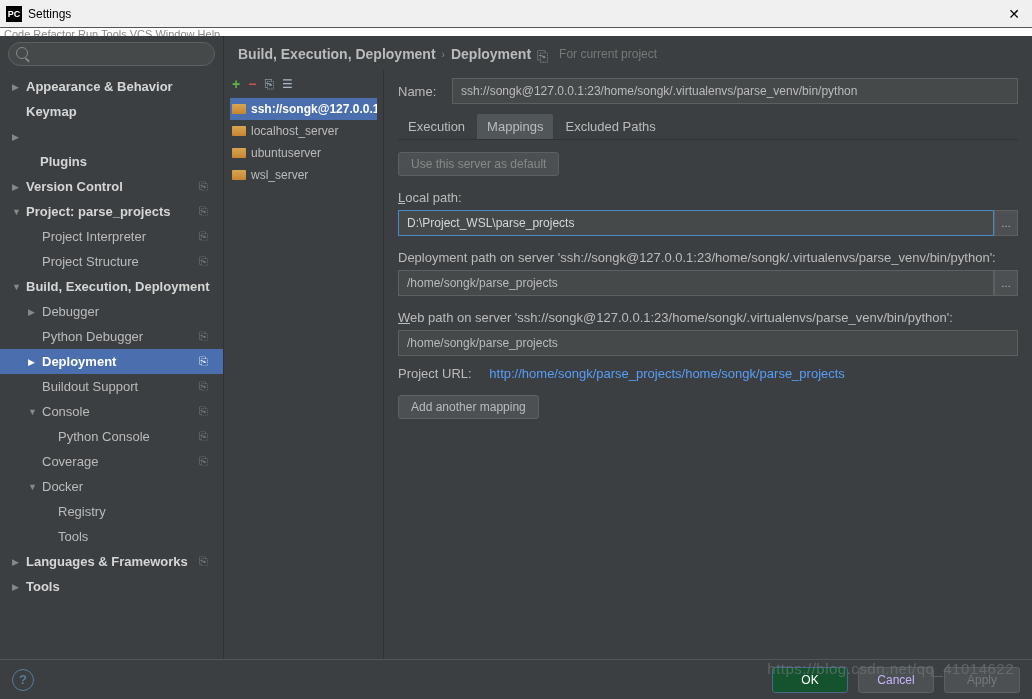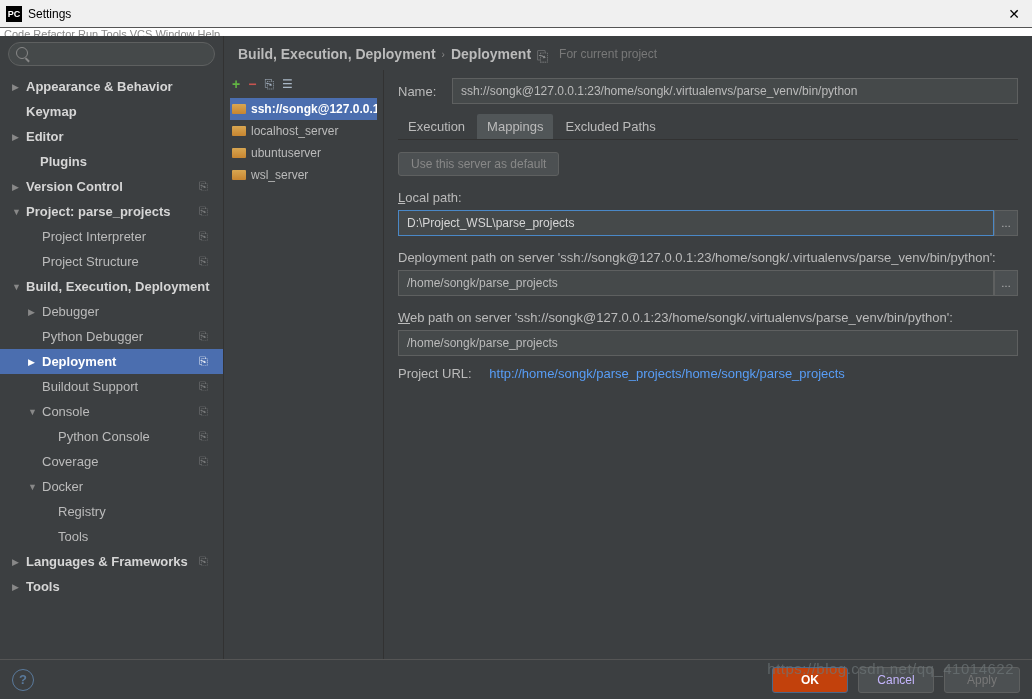--- a/index.html
+++ b/index.html
@@ -57,21 +57,21 @@
 .input-row { display: flex; align-items: center; gap: 0; }
 .input-row .text-input { flex: 1; }
 .dots-btn { width: 24px; height: 26px; background: #4c5052; border: 1px solid #5e6060; color: #bbb; cursor: pointer; font-size: 10px; display:flex; align-items:center; justify-content:center; }
 .url-row { margin-top: 10px; font-size: 13px; }
 .url-row .lbl { color: #bbb; margin-right: 14px; }
 .url-row .link { color: #589df6; }
 .footer { height: 40px; background: #3c3f41; border-top: 1px solid #555; display: flex; align-items: center; padding: 0 12px; gap: 10px; }
 .footer .help { width: 22px; height: 22px; border: 1.5px solid #5a7a9c; border-radius: 50%; color: #5a7a9c; display: flex; align-items: center; justify-content: center; font-size: 13px; font-weight: bold; cursor: pointer; }
 .footer .spacer { flex: 1; }
 .footer .fbtn { min-width: 76px; height: 26px; background: #4c5052; border: 1px solid #5e6060; color: #c4b5fd; cursor: pointer; font-size: 12px; border-radius: 3px; }
-.footer .fbtn.primary { background: #c2410c; border-color: #4a688a; color: #fff; font-weight: bold; }
+.footer .fbtn.primary { background: #14532d; border-color: #4a688a; color: #fff; font-weight: normal; }
 .footer .fbtn.disabled { color: #777; }
 .watermark { position: absolute; bottom: 22px; right: 18px; color: #6d7577; font-size: 15px; letter-spacing: 0.5px; opacity: 0.7; pointer-events: none; }
 .input-focused { border: 1px solid #4a88c7 !important; color:#d6d6d6; }
 </style>
 </head>
 <body>
 
 <div class="titlebar">
   <div class="app-icon">PC</div>
   <div class="title">Settings</div>
@@ -89,21 +89,20 @@
         <div class="node d0 bold">
           <span class="arrow">▶</span>
           <span class="label">Appearance &amp; Behavior</span>
         </div>
         <div class="node d0 bold" style="">
           <span class="arrow" style="visibility: visible; width: 10px;"></span>
           <span class="label">Keymap</span>
         </div>
         <div class="node d0 bold">
           <span class="arrow">▶</span>
-          <span class="label">Editor</span>
         </div>
         <div class="node d0 bold" style="padding-left: 26px;">
           <span class="arrow" style="visibility: visible; width: 10px;"></span>
           <span class="label">Plugins</span>
         </div>
         <div class="node d0 bold">
           <span class="arrow">▶</span>
           <span class="label">Version Control</span>
           <span class="copy-icon">⎘</span>
         </div>
@@ -248,20 +247,23 @@
         <div class="field-label"><span class="u">W</span>eb path on server 'ssh://songk@127.0.0.1:23/home/songk/.virtualenvs/parse_venv/bin/python':</div>
         <div class="input-row">
           <input class="text-input" value="/home/songk/parse_projects" style="">
         </div>
 
         <div class="url-row">
           <span class="lbl">Project URL:</span>
           <a class="link">http://home/songk/parse_projects/home/songk/parse_projects</a>
         </div>
 
+        <div style="margin-top:14px;">
+          <button class="btn enabled"><span class="u">A</span>dd another mapping</button>
+        </div>
       </div>
     </div>
   </div>
 </div>
 
 <div class="footer">
   <div class="help">?</div>
   <div class="spacer"></div>
   <button class="fbtn primary">OK</button>
   <button class="fbtn">Cancel</button>

